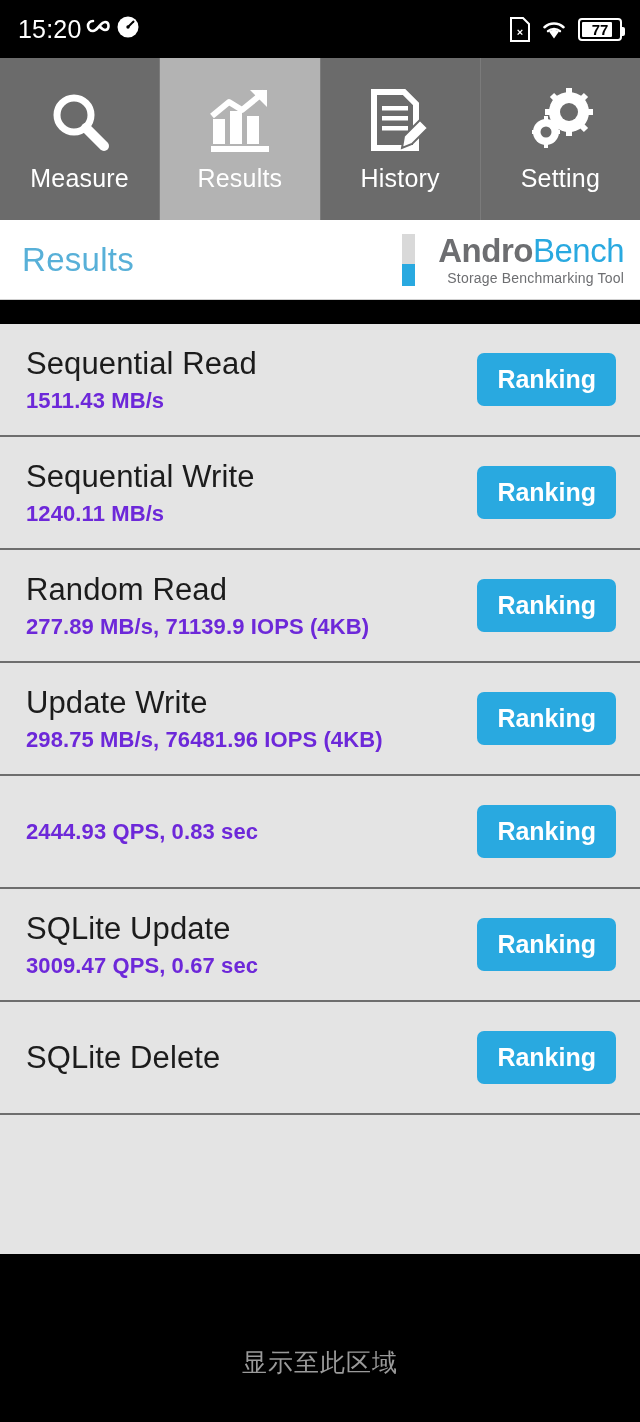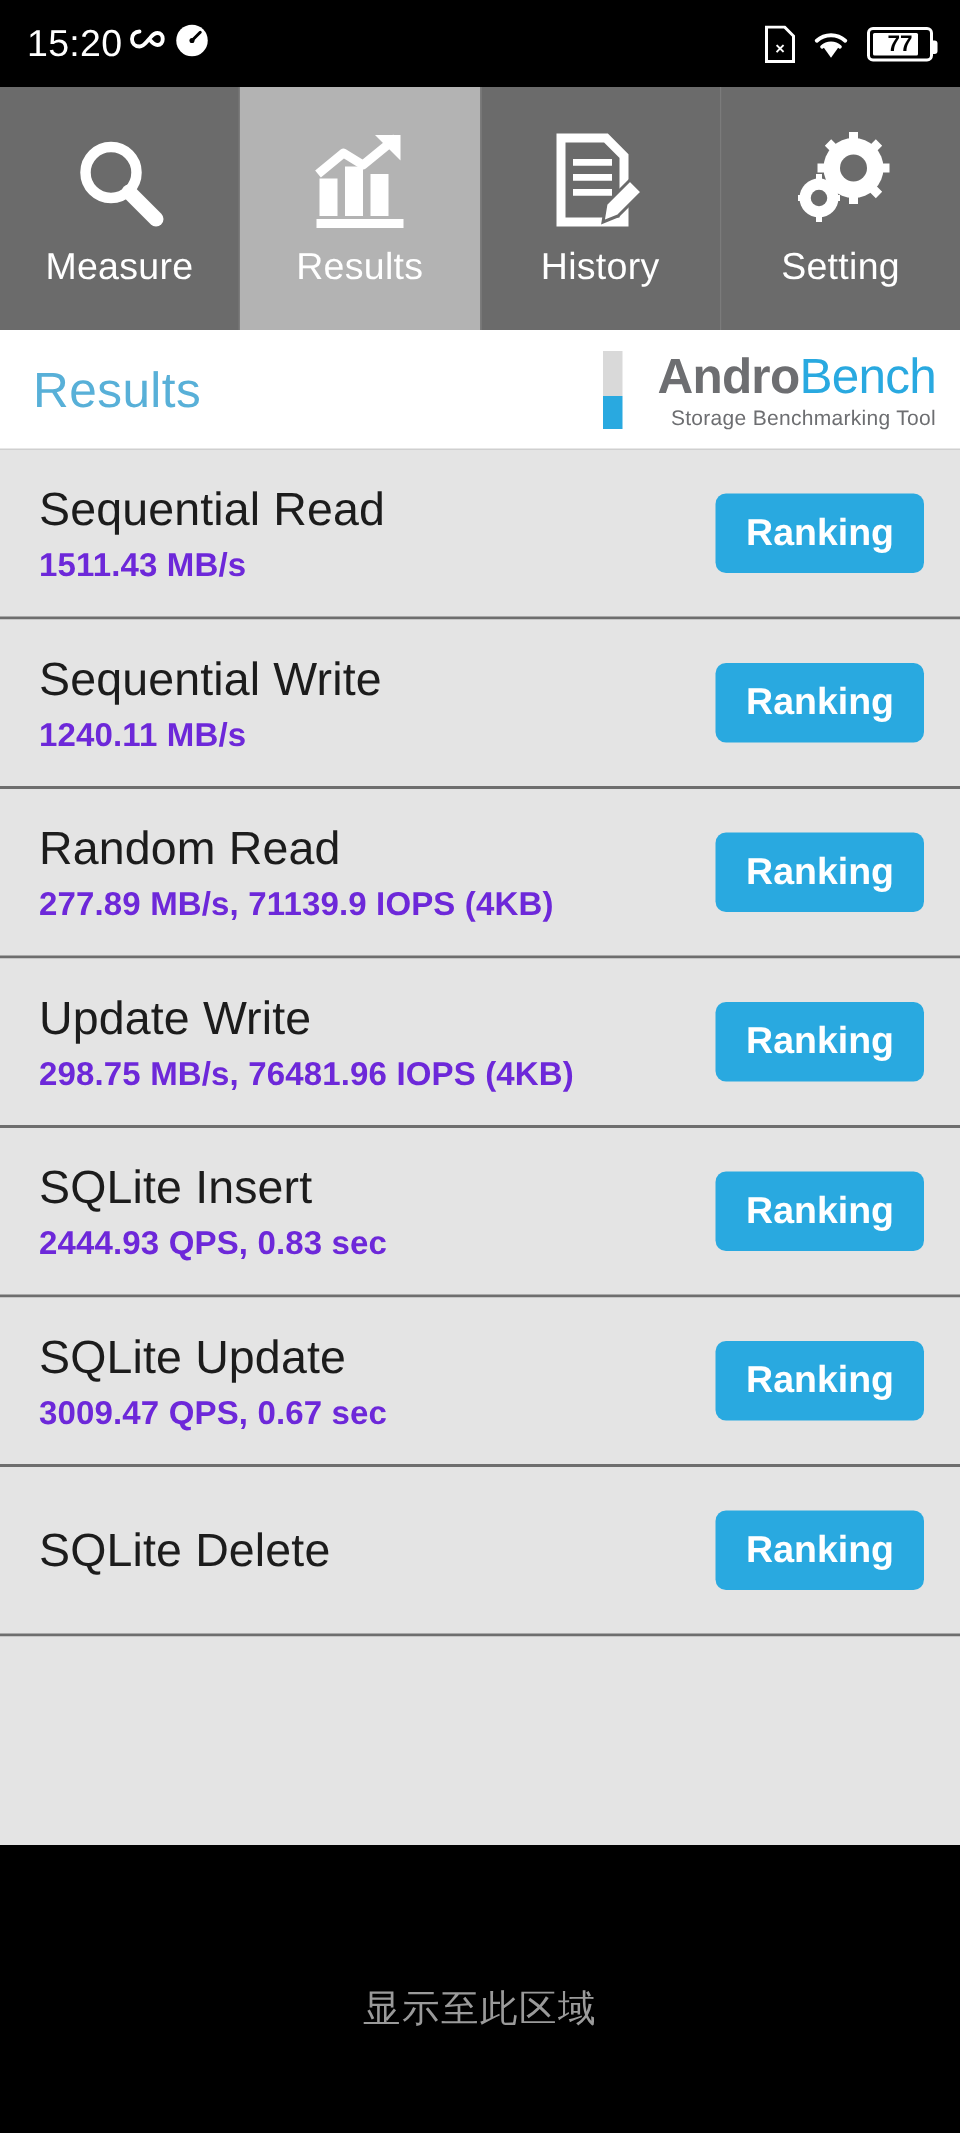--- a/index.html
+++ b/index.html
@@ -58,21 +58,21 @@
   .logo-bar { width:13px; display:flex; flex-direction:column; height:52px; }
   .logo-bar-top { flex:1.45; background:#d9d9d9; }
   .logo-bar-bot { flex:1; background:#29a9e0; }
   .logo-text { display:flex; flex-direction:column; align-items:flex-end; justify-content:center; }
   .logo-main { font-size:33px; font-weight:bold; line-height:1.0; letter-spacing:-0.5px; }
   .logo-andro { color:#6d6e71; }
   .logo-bench { color:#29a9e0; font-weight:normal; }
   .logo-sub { font-size:14px; color:#6d6e71; margin-top:3px; letter-spacing:0.2px; }
 
   
-  .list { background:#e4e4e4; height:930px; }
+  .list { background:#e4e4e4; height:930px;margin-top:24px; }
   .row {
     height:113px; display:flex; align-items:center; justify-content:space-between;
     padding:0 24px 0 26px; border-bottom:2px solid #6e6e6e; background:#e4e4e4;
   }
   .row-texts { display:flex; flex-direction:column; gap:6px; }
   .row-title { font-size:31px; color:#1c1c1c; letter-spacing:0.1px; }
   .row-value { font-size:22px; color:#6d28d9; letter-spacing:0.1px;font-weight:bold; }
   .rank-btn {
     background:#29a9e0; color:#fff; font-size:25px; font-weight:bold;
     border:none; border-radius:7px; padding:12px 20px; min-width:122px;
@@ -236,21 +236,20 @@
     <div class="row">
       <div class="row-texts">
         <span class="row-title">Update Write</span>
         <span class="row-value">298.75 MB/s, 76481.96 IOPS (4KB)</span>
       </div>
       <button class="rank-btn">Ranking</button>
     </div>
 
     <div class="row">
       <div class="row-texts">
-        <span class="row-title">SQLite Insert</span>
         <span class="row-value">2444.93 QPS, 0.83 sec</span>
       </div>
       <button class="rank-btn">Ranking</button>
     </div>
 
     <div class="row">
       <div class="row-texts">
         <span class="row-title">SQLite Update</span>
         <span class="row-value">3009.47 QPS, 0.67 sec</span>
       </div>

